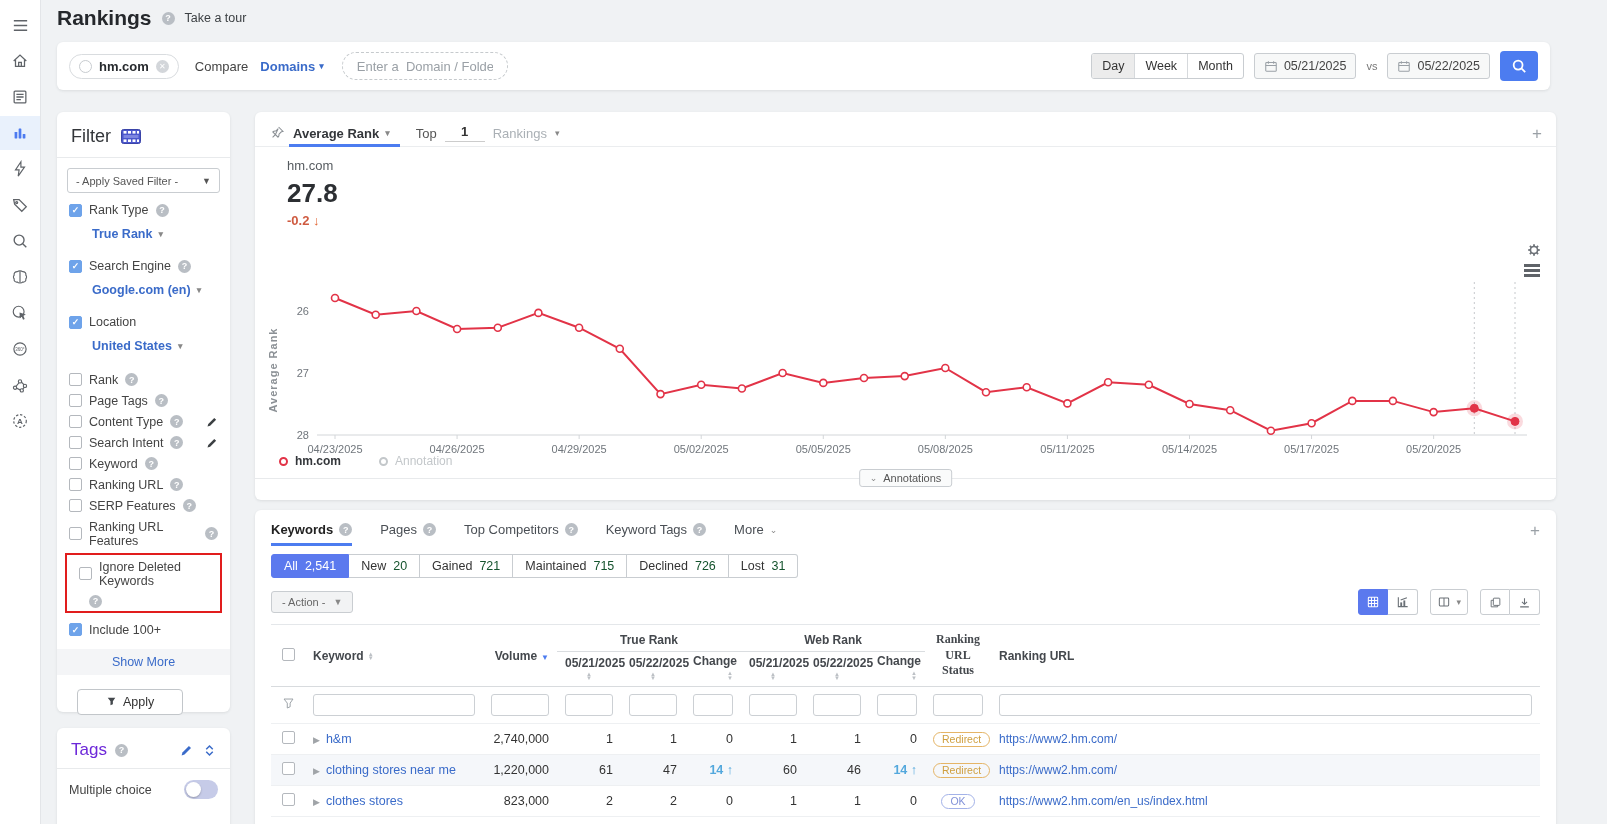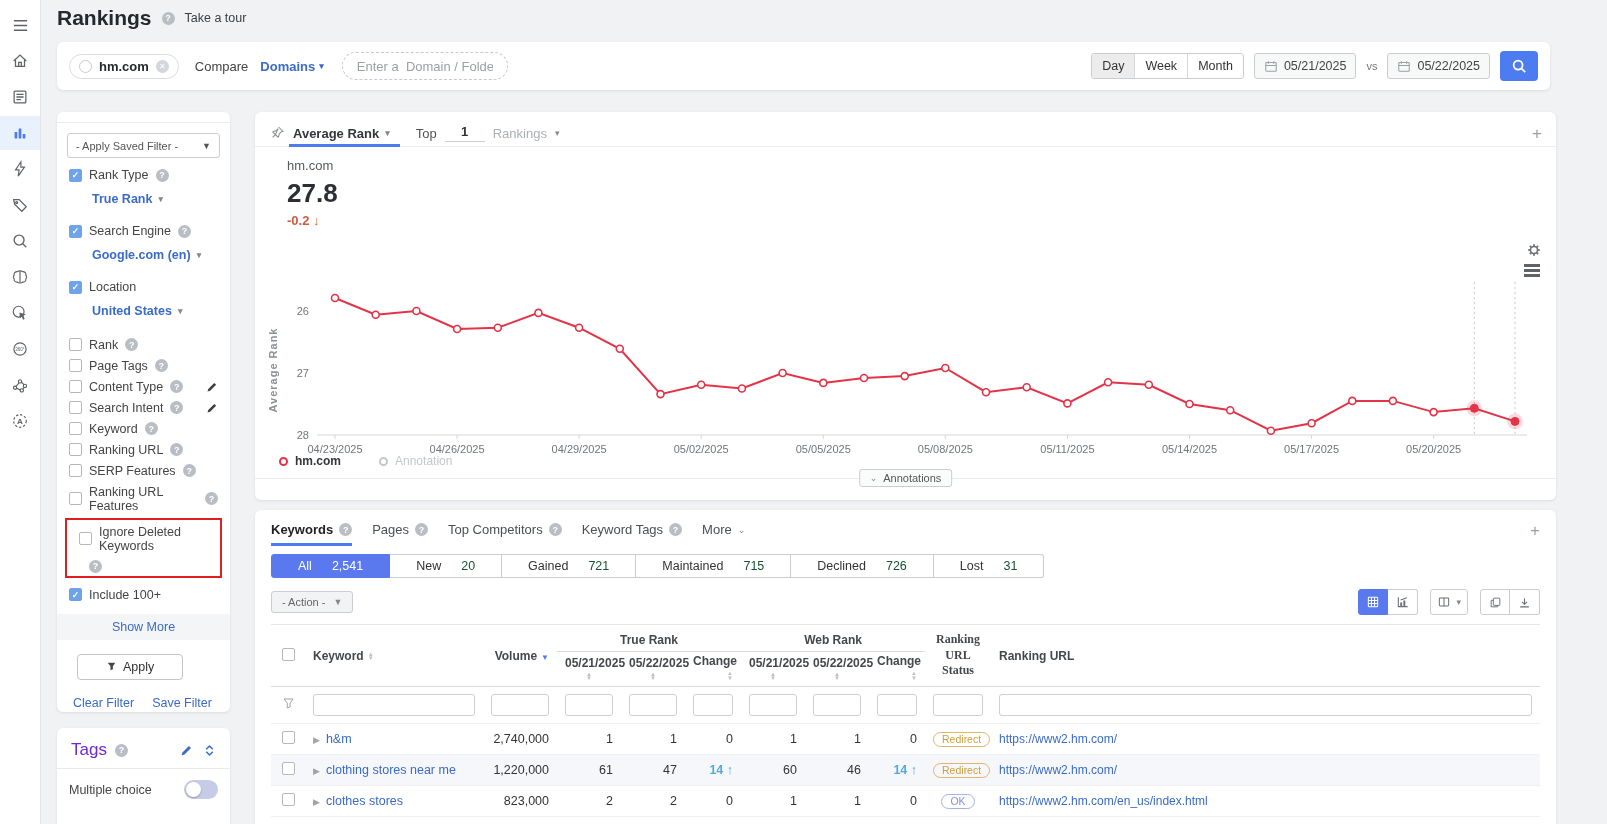--- a/index.html
+++ b/index.html
@@ -110,27 +110,27 @@
   .lg-item { display:flex; align-items:center; gap:7px; font-size:12px; cursor:pointer; }
   .ring { width:9px; height:9px; border-radius:50%; border:2.5px solid #e23347; flex:none; }
   .lg-item.off .ring { border-color:#c3c7ca; }
   .lg-item b { color:#33363a; }
   .lg-item.off span { color:#c3c7ca; }
   #chart-footer { position:absolute; left:0; right:0; top:366px; border-top:1px solid #e8eaec; }
   #annotations-btn { position:absolute; left:50%; transform:translateX(-50%); top:357px; background:#fafbfb; border:1px solid #c9cdd1; border-radius:3px; font-size:11px; color:#555; padding:2px 10px; display:flex; gap:6px; align-items:center; cursor:pointer; }
 
   
   #kwcard { left:255px; top:510px; width:1301px; height:340px; }
-  #kw-tabs { display:flex; align-items:flex-start; gap:20px; padding:12px 16px 0; }
+  #kw-tabs { display:flex; align-items:flex-start; gap:28px; padding:12px 16px 0; }
   .ktab { display:flex; align-items:center; gap:6px; font-size:13px; color:#4a4f55; position:relative; padding-bottom:9px; cursor:pointer; }
   .ktab.active { font-weight:bold; color:#222; }
   .ktab.active::after { content:""; position:absolute; left:0; right:0; bottom:0; height:3px; background:#4c7cf0; }
   #kw-plus { margin-left:auto; color:#9aa0a6; font-size:17px; cursor:pointer; line-height:1; }
   #pills { display:flex; padding:8px 16px 0; }
-  .pill { display:flex; align-items:center; gap:20px; padding:3px 26px; border:1px solid #c9cdd1; border-left:none; font-size:12.5px; background:#fff; color:#333; cursor:pointer; height:24px; }
+  .pill { display:flex; align-items:center; gap:7px; padding:3px 12px; border:1px solid #c9cdd1; border-left:none; font-size:12.5px; background:#fff; color:#333; cursor:pointer; height:24px; }
   .pill:first-child { border-left:1px solid #c9cdd1; border-radius:3px 0 0 3px; }
   .pill:last-child { border-radius:0 3px 3px 0; }
   .pill .pc { color:#14532d; }
   .pill.active { background:#5b79ee; border-color:#5b79ee; color:#fff; }
   .pill.active .pc { color:#fff; }
   #action-row { display:flex; align-items:center; padding:11px 16px 9px; }
   #action-btn { display:flex; align-items:center; gap:8px; background:#f2f3f4; border:1px solid #c9cdd1; border-radius:3px; color:#666; font-size:11px; padding:4px 10px; cursor:pointer; }
   #view-tools { margin-left:auto; display:flex; gap:12px; align-items:center; }
   .tgrp { display:flex; }
   .tbtn { height:26px; min-width:30px; display:flex; align-items:center; justify-content:center; border:1px solid #c9cdd1; background:#fff; cursor:pointer; border-left:none; padding:0 6px; }
@@ -310,20 +310,37 @@
             <g fill="none" stroke="#fff" stroke-width="2">
               <circle cx="8" cy="8" r="5"></circle>
               <path d="M12 12l4 4"></path>
             </g>
           </svg>
       </button>
     </div>
   </div>
 
   <div class="card" id="filtercard">
+    <div class="fc-head">
+      <span class="fc-title">Filter</span>
+      <svg width="20" height="15" viewBox="0 0 20 15">
+          <rect x="0.5" y="0.5" width="19" height="14" rx="2" fill="#4b57cc" stroke="#3a44a8"></rect>
+          <g fill="#fff">
+            <rect x="2.5" y="2" width="3" height="2.6"></rect>
+            <rect x="7" y="2" width="3" height="2.6"></rect>
+            <rect x="11.5" y="2" width="3" height="2.6"></rect>
+            <rect x="16" y="2" width="2" height="2.6"></rect>
+            <rect x="2.5" y="10.4" width="3" height="2.6"></rect>
+            <rect x="7" y="10.4" width="3" height="2.6"></rect>
+            <rect x="11.5" y="10.4" width="3" height="2.6"></rect>
+            <rect x="16" y="10.4" width="2" height="2.6"></rect>
+          </g>
+          <rect x="2.5" y="6" width="15" height="3" fill="#7d86e0"></rect>
+        </svg>
+    </div>
     <div class="divider"></div>
     <div class="select">
       <span>- Apply Saved Filter -</span>
       <span class="sel-caret">▼</span>
     </div>
 
     <div class="f-group">
       <div class="f-row">
         <span class="cb checked"></span>
         <span>Rank Type</span>

